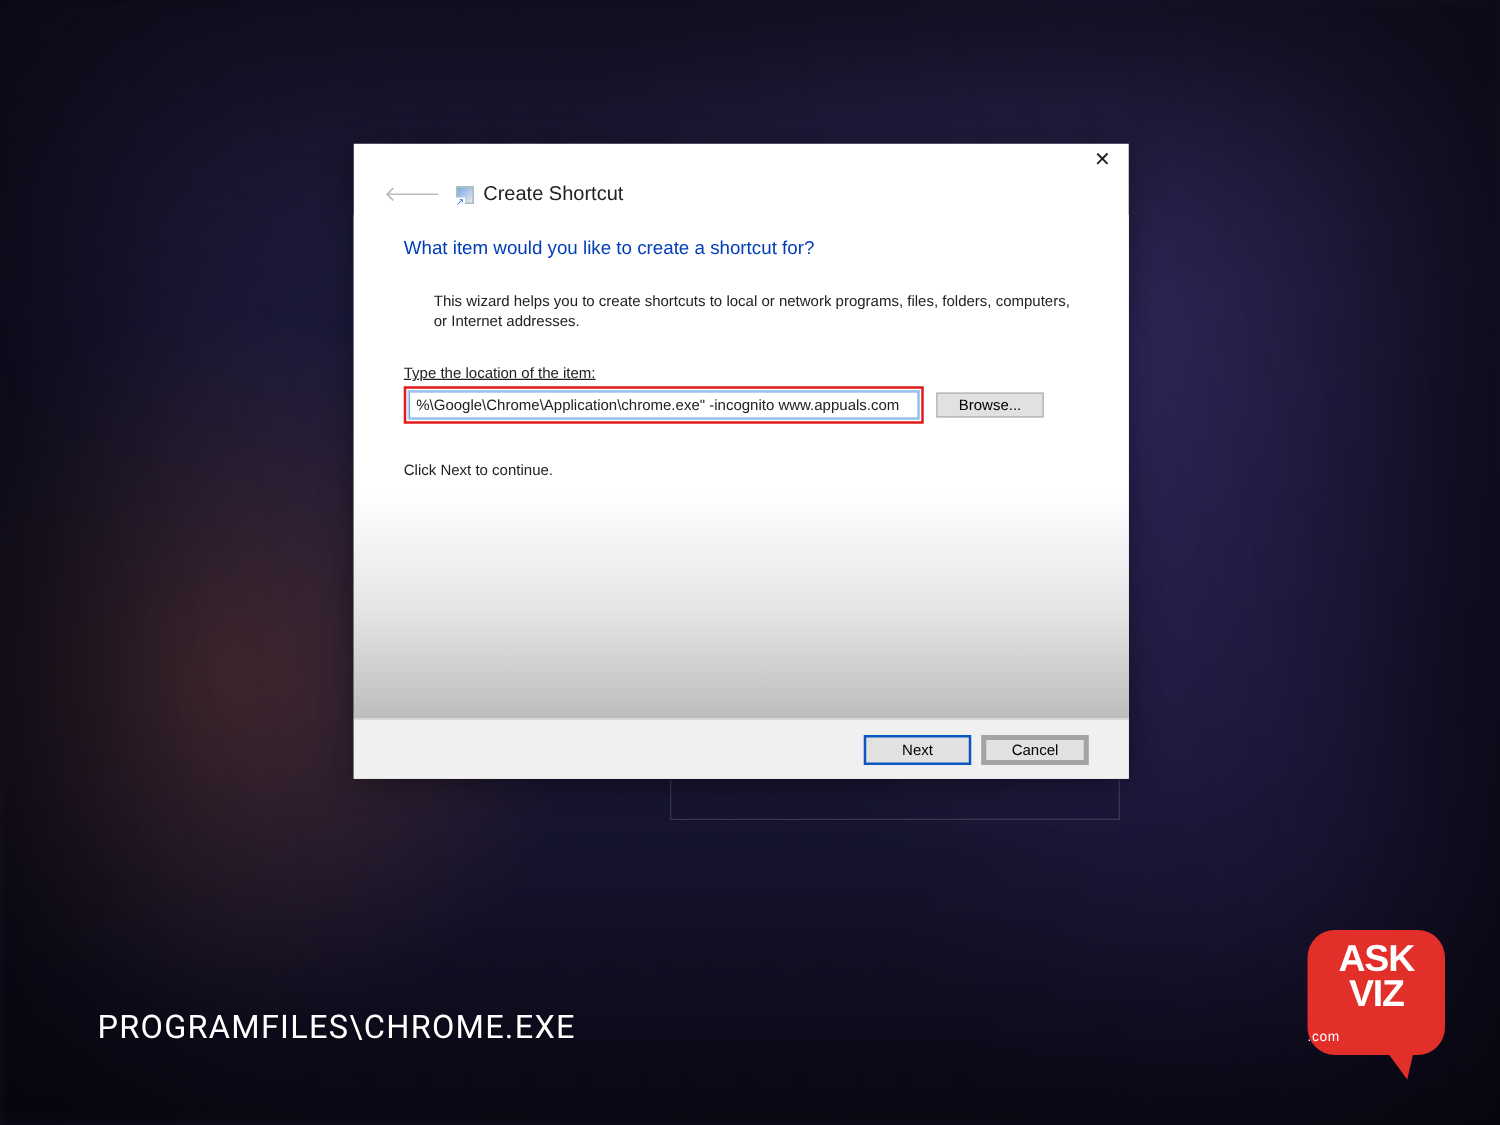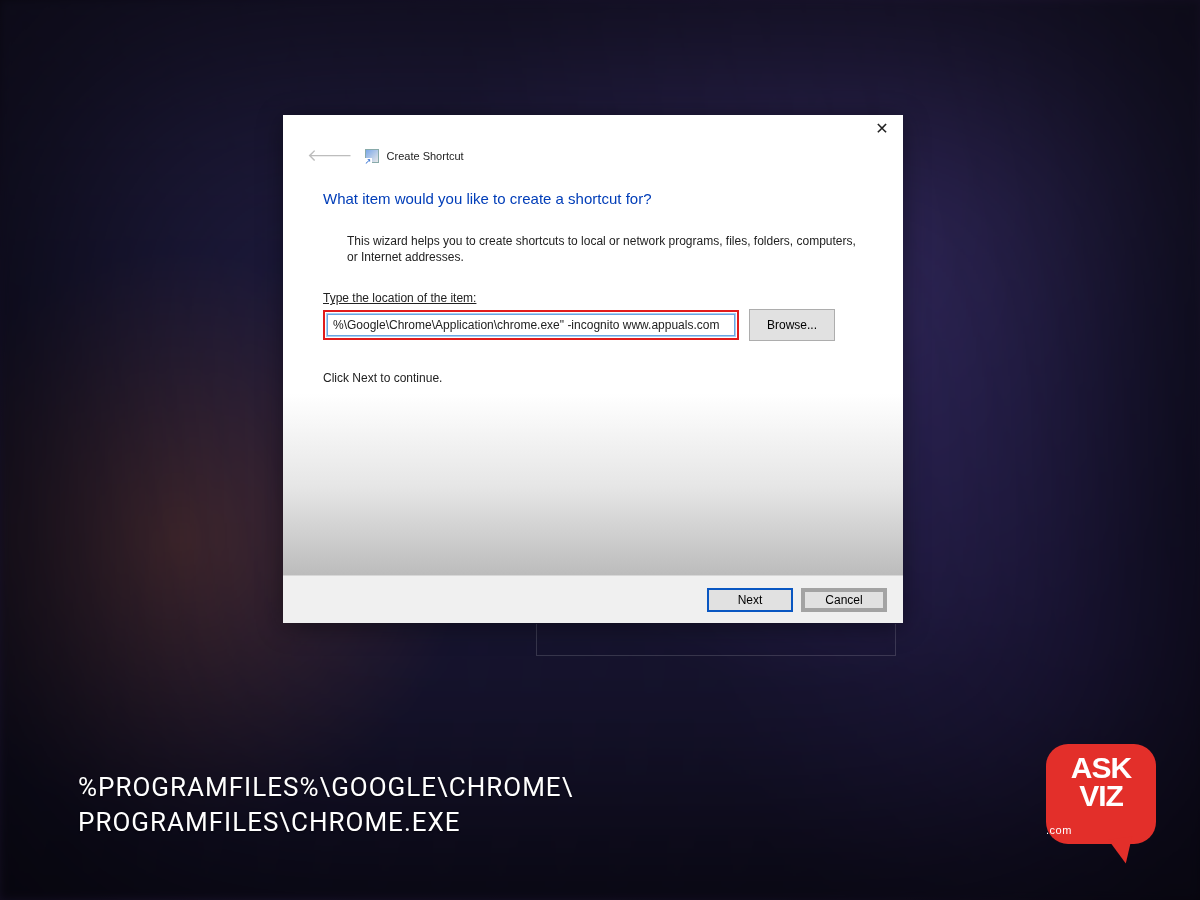--- a/index.html
+++ b/index.html
@@ -89,21 +89,21 @@
       position: absolute;
       left: -2px;
       bottom: -3px;
       font-size: 8px;
       background: #fff;
       color: #2a6ad0;
       line-height: 7px;
       padding: 0 1px;
     }
     .dialog-title {
-      font-size: 11px;
+      font-size: 16px;
       color: #222;
     }
     .dialog-body {
       flex: 1;
       padding: 18px 40px 12px 40px;
       background: linear-gradient(180deg, #ffffff 0%, #ffffff 55%, #e6e6e6 78%, #bcbcbc 100%);
       display: flex;
       flex-direction: column;
     }
     .heading {
@@ -142,39 +142,39 @@
       height: 22px;
       font-size: 12px;
       padding: 2px 5px;
       border: 1px solid #6aa6e2;
       outline: 1px solid #a8cef2;
       font-family: "Segoe UI", Tahoma, sans-serif;
       color: #222;
     }
     .browse-btn {
       width: 86px;
-      height: 32px;
+      height: 20px;
       font-size: 12px;
       background: #e1e1e1;
       border: 1px solid #adadad;
       cursor: pointer;
     }
     .continue-text {
       font-size: 12px;
       color: #222;
     }
     .dialog-footer {
       height: 48px;
       background: #f0f0f0;
       border-top: 1px solid #d7d7d7;
       display: flex;
       justify-content: flex-end;
       align-items: center;
       gap: 8px;
-      padding-right: 16px;
+      padding-right: 32px;
     }
     .footer-btn {
       width: 86px;
       height: 24px;
       font-size: 12px;
       background: #e1e1e1;
       border: 4px solid #a3a3a3;
       cursor: pointer;
     }
     .footer-btn.primary {
@@ -280,21 +280,20 @@
     </div>
     <div class="continue-text">Click Next to continue.</div>
   </div>
   <div class="dialog-footer">
     <button class="footer-btn primary">Next</button>
     <button class="footer-btn">Cancel</button>
   </div>
 </div>
 
 <div class="caption">
-  <div>%PROGRAMFILES%\GOOGLE\CHROME\</div>
   <div>PROGRAMFILES\CHROME.EXE</div>
 </div>
 
 <div class="logo">
   <div class="logo-bubble">
     <div class="logo-text">
       <div>ASK</div>
       <div>VIZ</div>
     </div>
     <div class="logo-sub">.com</div>

